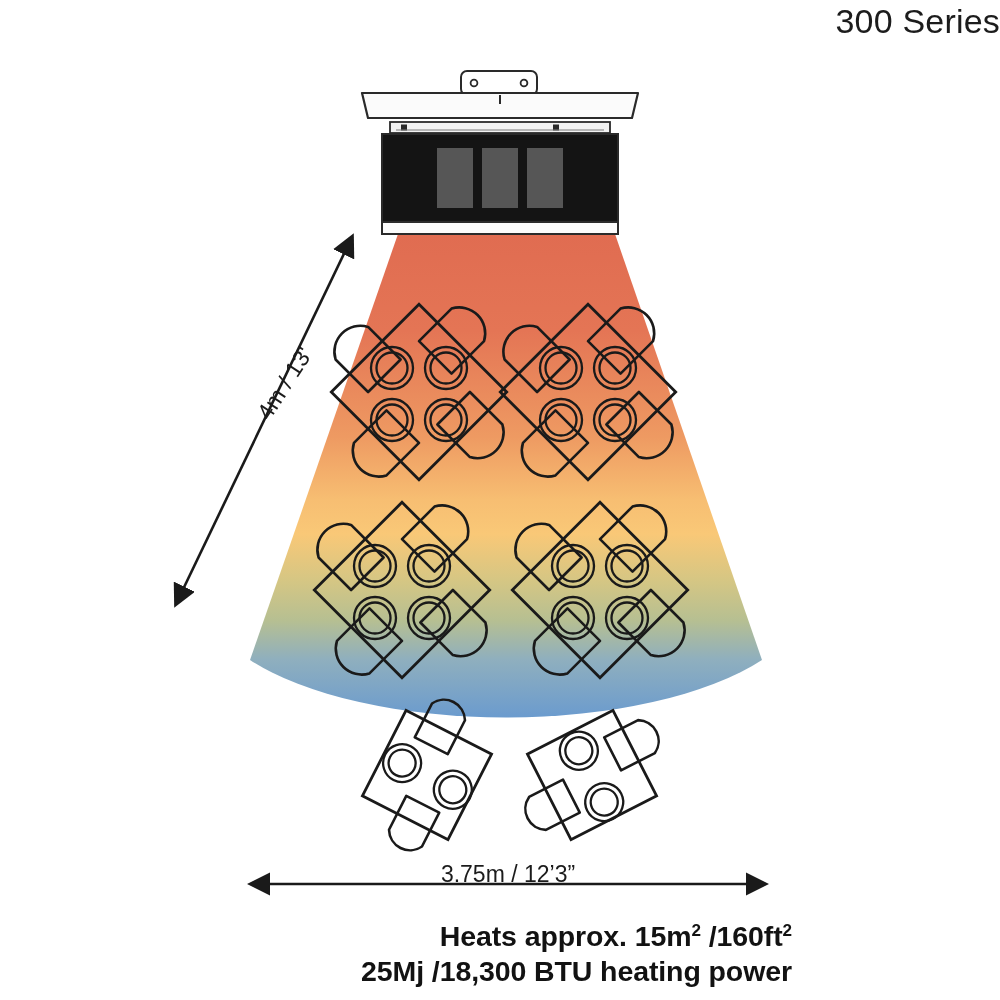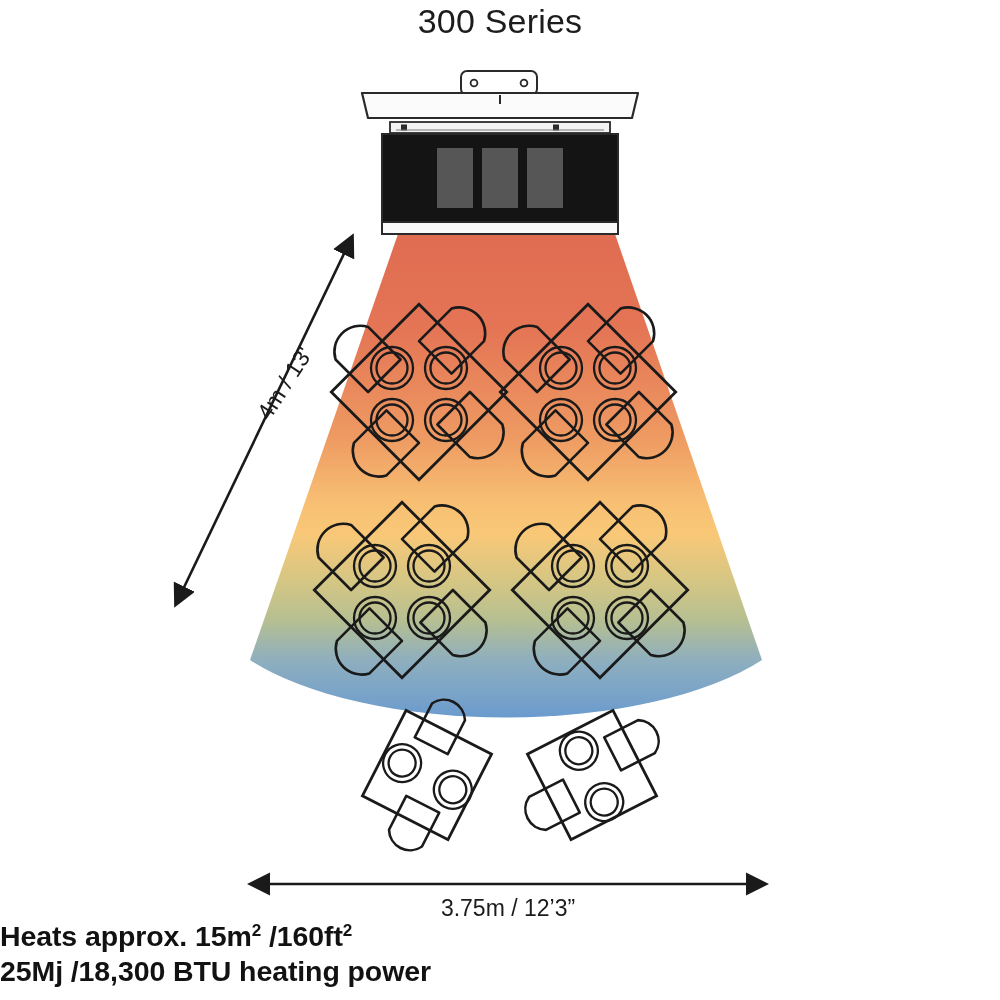--- a/index.html
+++ b/index.html
@@ -10,30 +10,30 @@
     color:#1a1a1a;
     overflow:hidden;
     position:relative;
   }
   #stage{position:absolute;inset:0;width:1000px;height:1000px;}
   #diagram{position:absolute;left:0;top:0;width:1000px;height:1000px;}
 
   .title{
     position:absolute;
     left:0;top:2px;width:1000px;
-    text-align:center;
+    text-align:right;
     font-size:34px;
     font-weight:400;
     letter-spacing:0.2px;
     color:#1c1c1c;
   }
 
   .dim-h{
     position:absolute;
-    left:250px;top:895px;width:516px;
+    left:250px;top:861px;width:516px;
     text-align:center;
     font-size:23px;
     font-weight:400;
     color:#1b1b1b;
   }
 
   .dim-v{
     position:absolute;
     left:185px;top:370px;
     width:200px;
@@ -42,21 +42,21 @@
     font-weight:400;
     color:#1b1b1b;
     transform-origin:50% 50%;
     transform:rotate(-57deg);
     white-space:nowrap;
   }
 
   .caption{
     position:absolute;
     left:0;width:792px;
-    text-align:left;
+    text-align:right;
     font-size:28.5px;
     font-weight:600;
     color:#121212;
     letter-spacing:-0.1px;
   }
   .caption.l1{top:920px;}
   .caption.l2{top:955px;}
   .caption sup{font-size:0.6em;vertical-align:super;line-height:0;}
 </style>
 </head>

